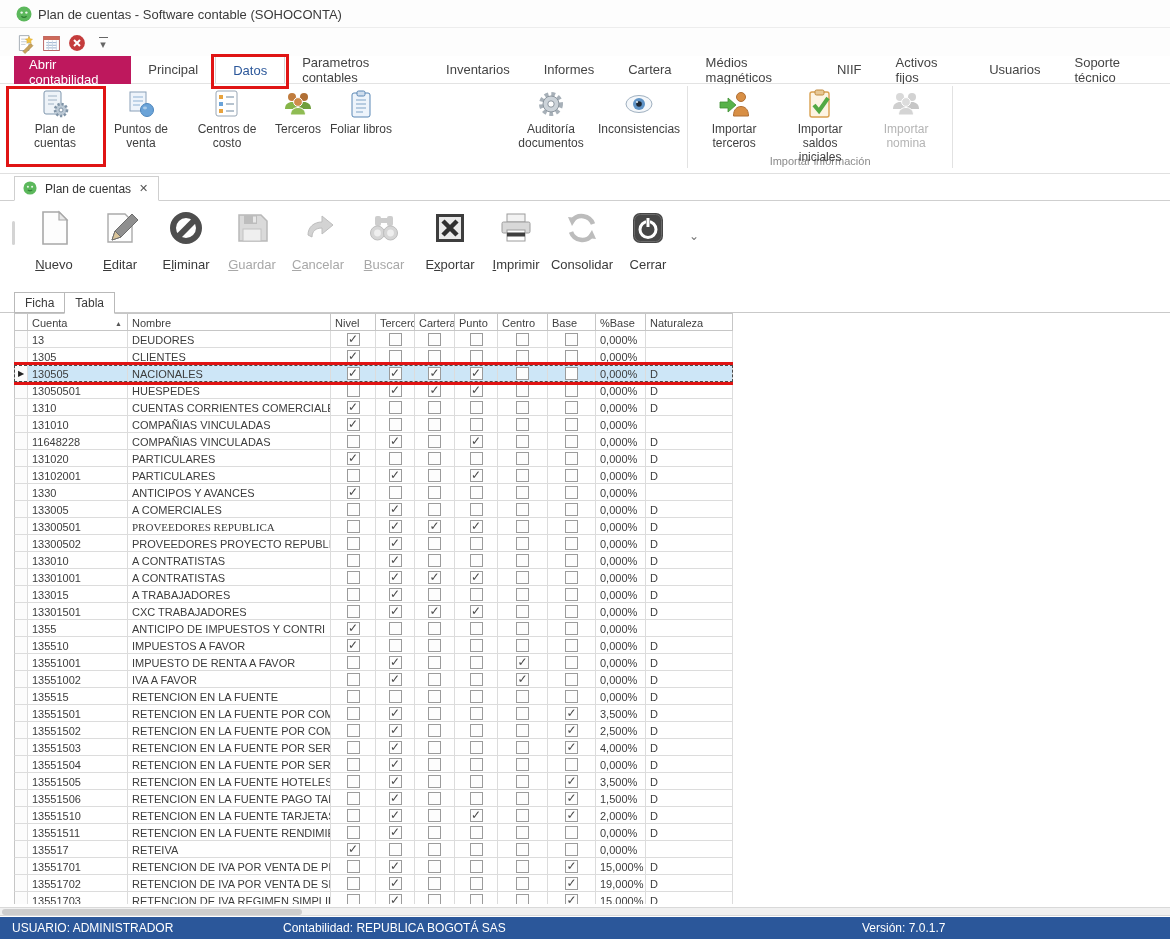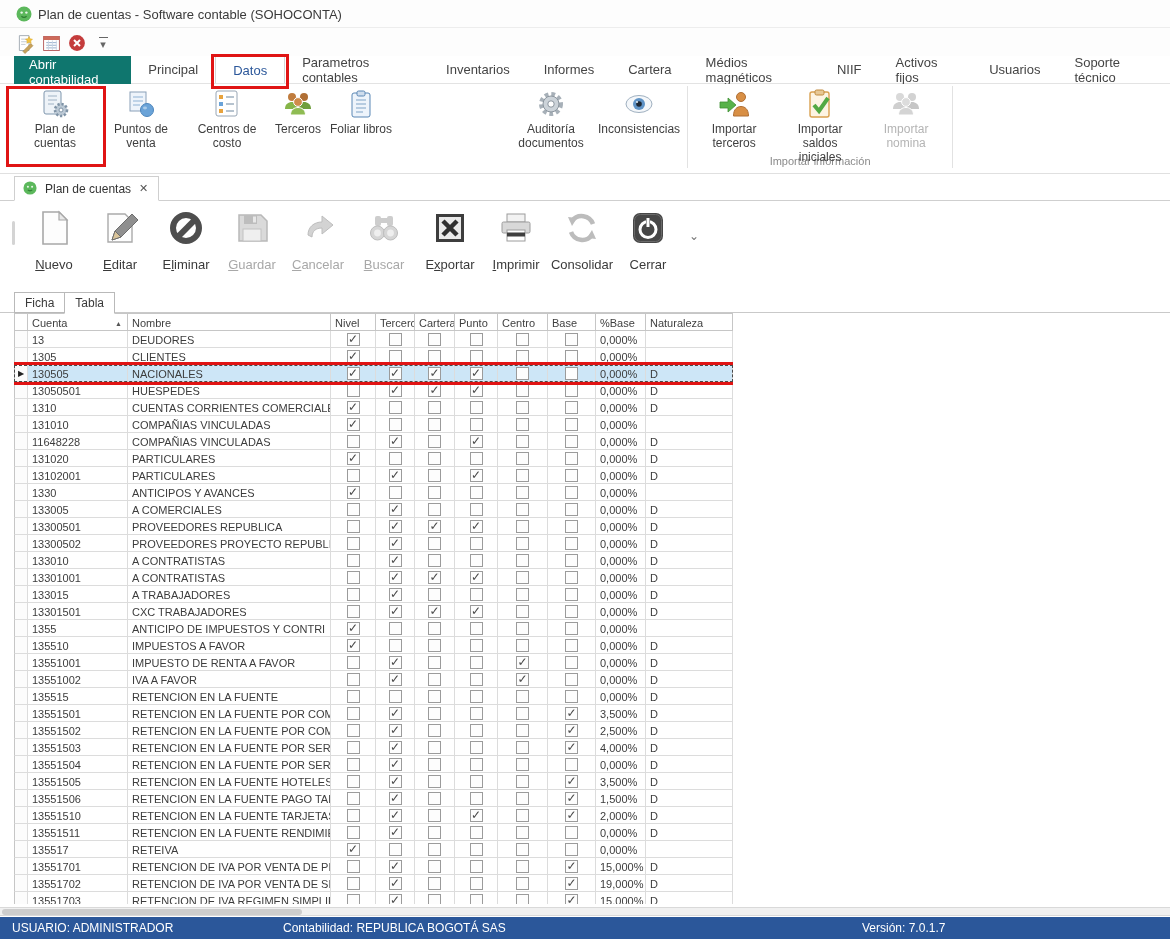--- a/index.html
+++ b/index.html
@@ -16,21 +16,21 @@
 
   
   #qat { left:0; top:28px; width:1170px; height:28px; background:#fdfdfd; }
   .qat-btn { position:absolute; top:4px; width:22px; height:22px; display:flex; align-items:center; justify-content:center; }
   #qat-more { font-size:11px; color:#666; line-height:10px; text-align:center; }
   #qat-more .bar { display:block; width:9px; border-top:1px solid #666; margin:0 auto 1px; }
 
   
   #ribbon-tabs { left:0; top:56px; width:1170px; height:28px; display:flex; align-items:stretch; padding-left:14px; border-bottom:1px solid #e3e3e3; background:#fff; }
   .rtab { position:relative; display:flex; align-items:center; padding:0 17px; font-size:13px; color:#444; cursor:default; }
-  .rtab.accent { background:#0f766e; color:#fff; padding:16px 15px; }
+  .rtab.accent { background:#be185d; color:#fff; padding:16px 15px; }
   .rtab.active { background:#fff; color:#2b579a; border:1px solid #d5d5d5; border-bottom:none; }
   .rtab.annotated::after { content:""; position:absolute; left:-5px; right:-5px; top:-3px; bottom:-6px; border:3px solid #e01414; z-index:30; pointer-events:none; }
 
   
   #ribbon { left:0; top:84px; width:1170px; height:90px; background:#fff; border-bottom:1px solid #e0e0e0; display:flex; align-items:flex-start; padding-left:12px; }
   .rbtn { position:relative; margin-top:3px; min-width:56px; max-width:86px; padding:2px 4px 0; display:flex; flex-direction:column; align-items:center; text-align:center; }
   .rbtn .ricon { width:32px; height:30px; margin-bottom:3px; }
   .rbtn .rlabel { font-size:12px; line-height:14px; color:#3f3f3f; }
   .rbtn.disabled .rlabel { color:#b4b4b4; }
   .rbtn.annotated::after { content:""; position:absolute; left:-6px; right:-8px; top:-1px; bottom:-17px; border:3px solid #e01414; z-index:30; pointer-events:none; }
@@ -688,21 +688,21 @@
         </div>
         <div class="gcell chk" style="width: 48px;">
           <span class="cb"></span>
         </div>
         <div class="gcell" style="width: 50px;">0,000%</div>
         <div class="gcell" style="width: 87px;">D</div>
       </div>
       <div class="grow">
         <div class="gcell ind" style="width: 14px;"></div>
         <div class="gcell" style="width: 100px;">13300501</div>
-        <div class="gcell" style="width: 203px;">PROVEEDORES REPUBLICA</div>
+        <div class="gcell" style="width: 203px; font-family: Liberation Serif, serif;">PROVEEDORES REPUBLICA</div>
         <div class="gcell chk" style="width: 45px;">
           <span class="cb"></span>
         </div>
         <div class="gcell chk" style="width: 39px;">
           <span class="cb">✓</span>
         </div>
         <div class="gcell chk" style="width: 40px;">
           <span class="cb">✓</span>
         </div>
         <div class="gcell chk" style="width: 43px;">

